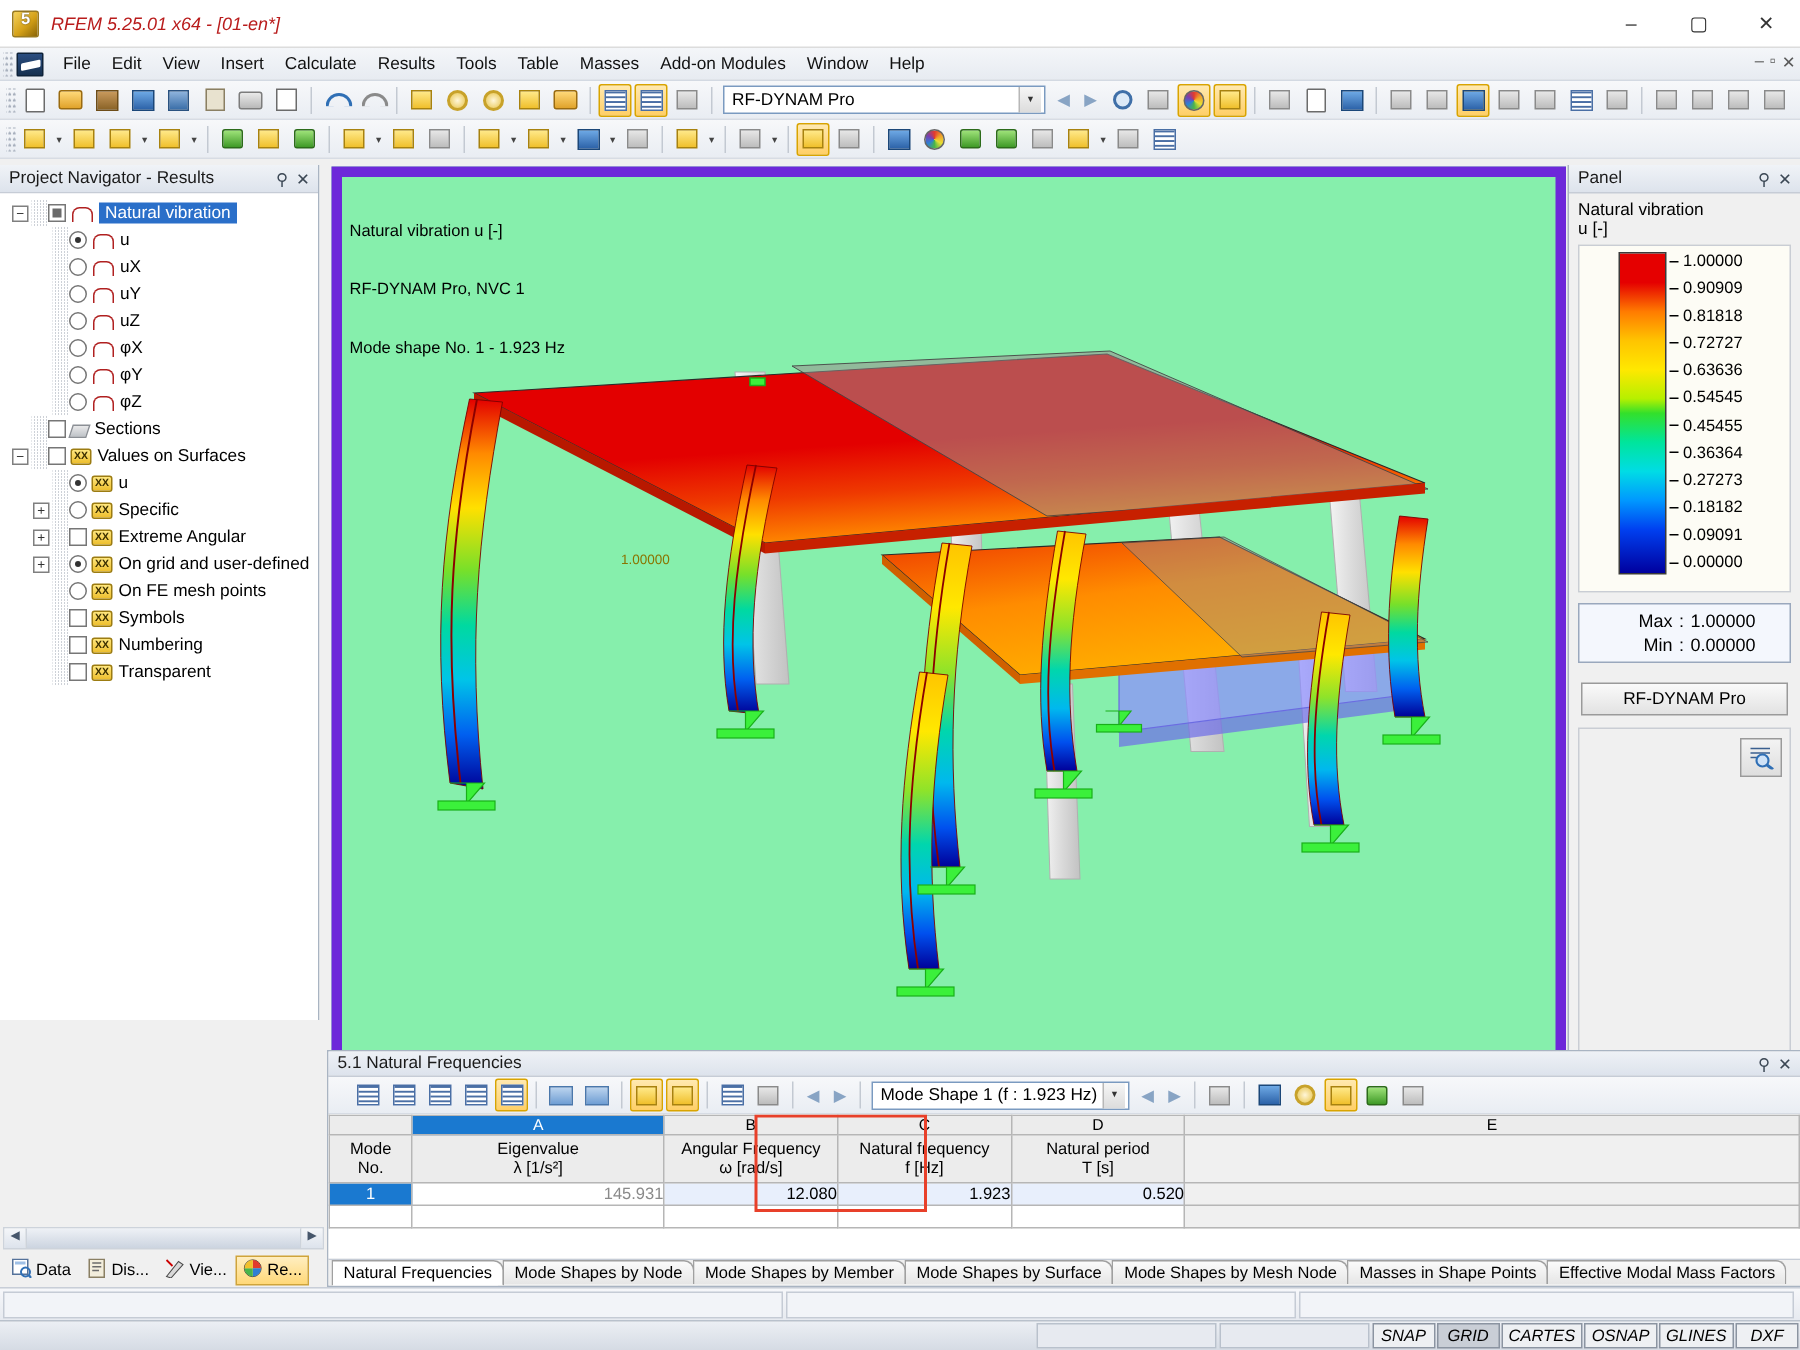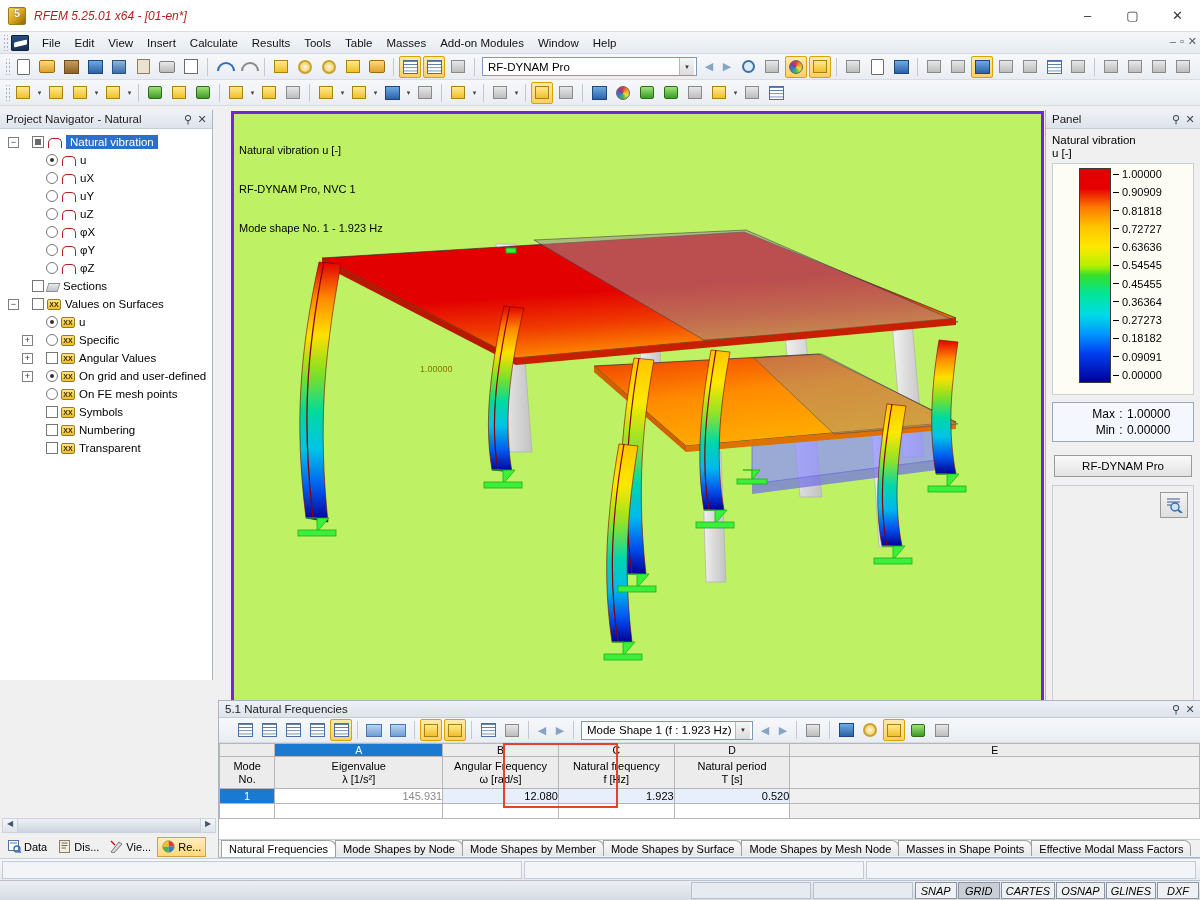--- a/index.html
+++ b/index.html
@@ -166,21 +166,21 @@
   .tr .lbl.sel { background:#2a6fc9; color:#fff; padding:1px 4px; }
   .nav-bottom { height:18px; border-top:1px solid #c6ccd6; background:linear-gradient(#f4f6f9,#e3e8ef);
      display:flex;align-items:center;justify-content:space-between;padding:0 4px;}
   .nav-bottom .sc {width:12px;text-align:center;color:#46566b;font-size:9px;}
   .nav-scrollbar { flex:1;height:12px;margin:0 3px;background:#f0f0f0;border:1px solid #cdd3db;}
   .nav-scrollbar .thumb{width:60%;height:100%;background:linear-gradient(#eaeef4,#c6cfdc);border:1px solid #a9b4c2;}
 
   
   .viewport-wrap { flex:1; display:flex; flex-direction:column; background:#f0f0f0; }
   .viewport {
-    flex:1; background:#bef264; border:3px solid #6d28d9; margin:1px 1px 1px 18px;
+    flex:1; background:#86efac; border:7px solid #6d28d9; margin:1px 1px 1px 8px;
     position:relative; overflow:hidden;
   }
   .vp-label { position:absolute; left:5px; top:4px; font-size:11px; color:#000; line-height:13px;
     font-family:"Liberation Sans", sans-serif; white-space:pre; }
   .vp-footer { position:absolute; left:5px; bottom:4px; font-size:11px; color:#000; }
   .vp-maxlabel { position:absolute; font-size:9px; color:#8a7400; }
 
   
   .panel {
     width: 155px; background:#f0f0f0; border-left:1px solid #a9b4c2;
@@ -578,21 +578,21 @@
       </div>
     <div class="tb-btn">
         <span class="ic tbl"></span>
       </div>
   </div>
 
   <div class="main">
 
     <div class="navigator">
       <div class="nav-header">
-        <span class="t">Project Navigator - Natural</span>
+        <span class="t">Project Navigator - Results</span>
         <span class="pin">⚲</span>
         <span class="x">✕</span>
       </div>
       <div class="nav-tree" id="nav-tree">
           <div class="tr">
             <span class="indent" style="width: 4px;"></span>
             <span class="expander">−</span>
             <span class="dots"></span>
             <span class="chk filled"></span>
             <span class="nvicon arch"></span>
@@ -685,21 +685,21 @@
             <span class="rad"></span>
             <span class="nvicon xx">XX</span>
             <span class="lbl">Specific</span>
           </div>
           <div class="tr">
             <span class="indent" style="width: 18px;"></span>
             <span class="expander">+</span>
             <span class="dots"></span>
             <span class="chk"></span>
             <span class="nvicon xx">XX</span>
-            <span class="lbl">Angular Values</span>
+            <span class="lbl">Extreme Angular</span>
           </div>
           <div class="tr">
             <span class="indent" style="width: 18px;"></span>
             <span class="expander">+</span>
             <span class="dots"></span>
             <span class="rad on"></span>
             <span class="nvicon xx">XX</span>
             <span class="lbl">On grid and user-defined</span>
           </div>
           <div class="tr">

